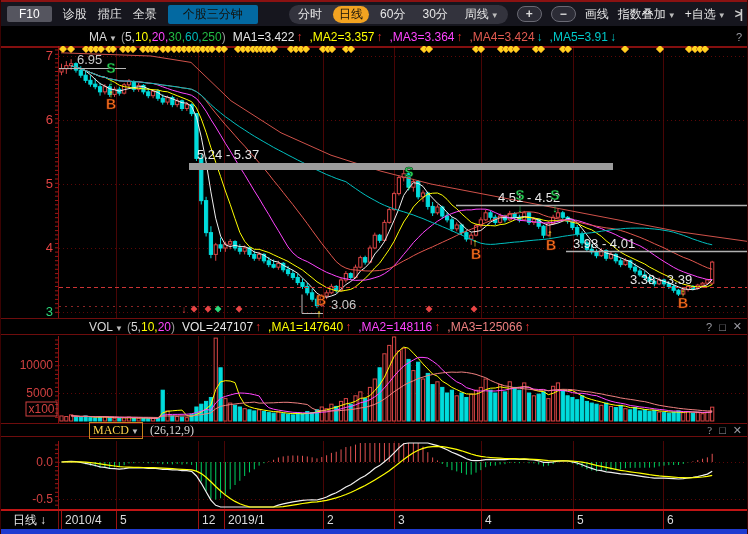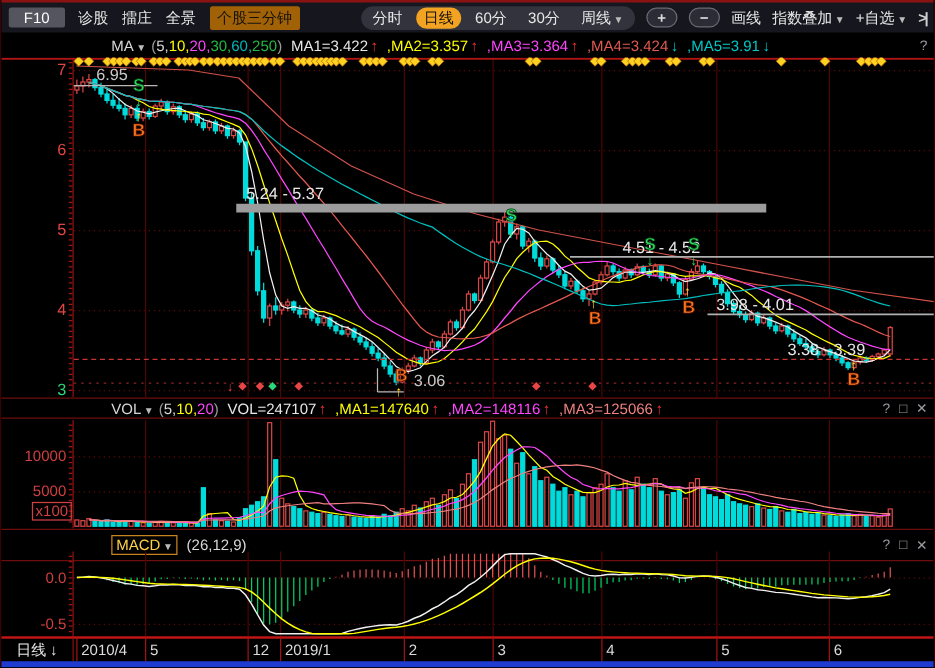--- a/index.html
+++ b/index.html
@@ -3,34 +3,34 @@
 <meta charset="utf-8">
 <style>
   html,body{margin:0;padding:0;background:#000;}
   #app{position:relative;width:748px;height:534px;background:#000;overflow:hidden;
        font-family:"Liberation Sans",sans-serif;border-left:1px solid #3a0202;border-right:1px solid #3a0202;box-sizing:border-box;}
   
   .toolbar{position:absolute;top:0;left:0;right:0;height:26px;background:#16161e;border-top:2px solid #8b1212;
            display:flex;align-items:center;gap:11px;padding:0 6px;box-sizing:border-box;font-size:12px;color:#e8e8e8;white-space:nowrap;}
   .tb-box-gray{background:#55555f;color:#fff;padding:1px 12px;border-radius:2px;cursor:pointer;}
   .tb-item{cursor:pointer;}
-  .tb-box-orange{background:#a16207;color:#14110a;padding:1px 6px;border-radius:2px;cursor:pointer;}
+  .tb-box-orange{background:#0369a1;color:#14110a;padding:1px 15px;border-radius:2px;cursor:pointer;}
   .tb-right{margin-left:auto;display:flex;align-items:center;gap:9px;}
   .period-group{display:flex;align-items:center;background:#33333d;border-radius:10px;padding:1px 3px;gap:5px;}
   .p-item{padding:0 6px;border-radius:9px;cursor:pointer;}
   .p-item.active{background:#f2a321;color:#14110a;}
   .pill{background:#2c2c36;border:1px solid #6a6a74;border-radius:9px;padding:0 8px;color:#ddd;font-weight:bold;line-height:14px;cursor:pointer;}
   .chev{font-size:8px;margin-left:2px;color:#bbb;}
   .collapse-ic{color:#cfcfcf;font-weight:bold;letter-spacing:-2px;}
   
   .pane-header{position:absolute;left:0;right:0;background:#000;display:flex;align-items:center;
                font-size:12px;color:#ccc;padding-left:88px;box-sizing:border-box;}
   #ma-header{top:27px;height:19px;}
   #vol-header{top:318px;height:17px;border-top:1px solid #6e0d0d;border-bottom:1px solid #6e0d0d;}
-  #macd-header{top:423px;height:26px;border-top:1px solid #6e0d0d;border-bottom:1px solid #6e0d0d;}
+  #macd-header{top:423px;height:14px;border-top:1px solid #6e0d0d;border-bottom:1px solid #6e0d0d;font-family:Liberation Serif, serif;}
   .ind-name{color:#d8d8d8;cursor:pointer;}
   .ind-boxed{border:1px solid #c8841e;color:#ffd24a;padding:0 3px;margin-right:3px;cursor:pointer;}
   .hp{margin-left:4px;}
   .hv{margin-left:7px;}
   .au{color:#f03030;margin-left:2px;}
   .ad{color:#00c8c8;margin-left:2px;}
   .win-icons{position:absolute;right:5px;top:0;height:100%;display:flex;align-items:center;gap:7px;color:#9a9aa2;font-size:11px;}
   .win-icons span{cursor:pointer;}
   
   svg{position:absolute;left:0;display:block;}

